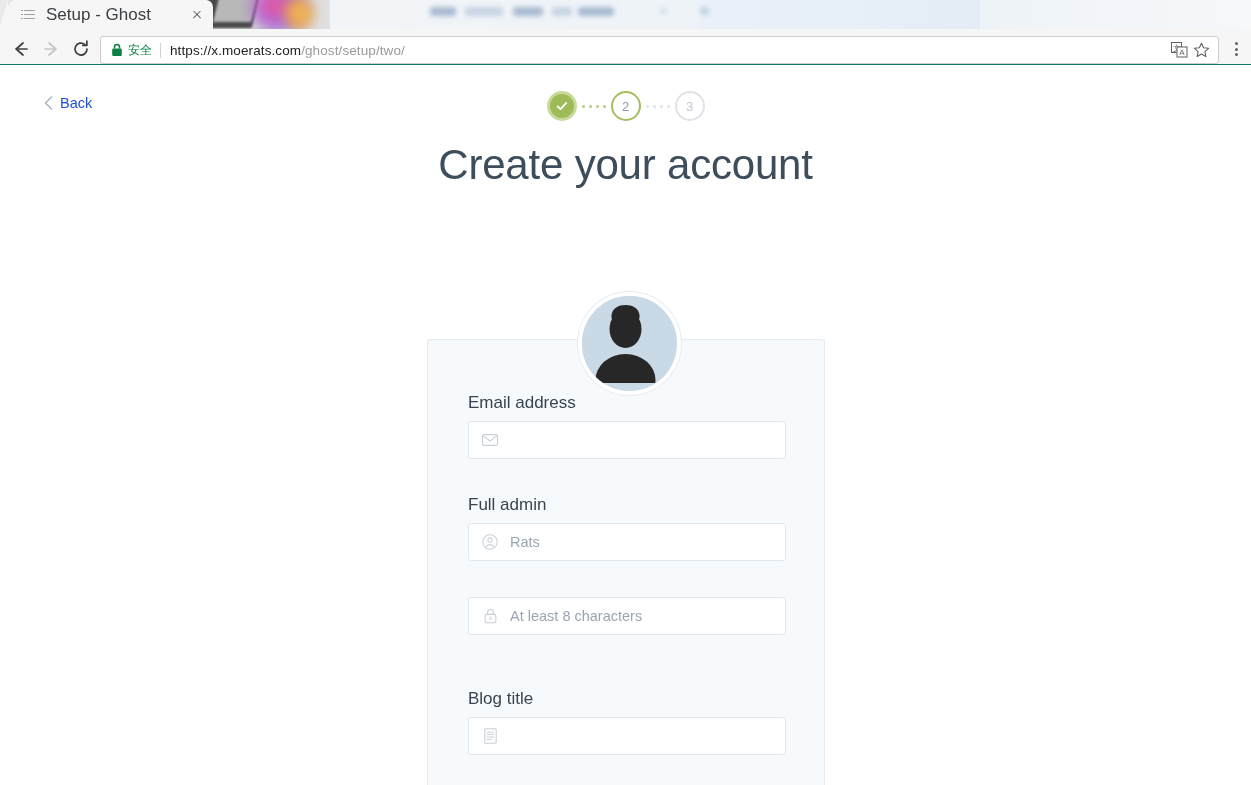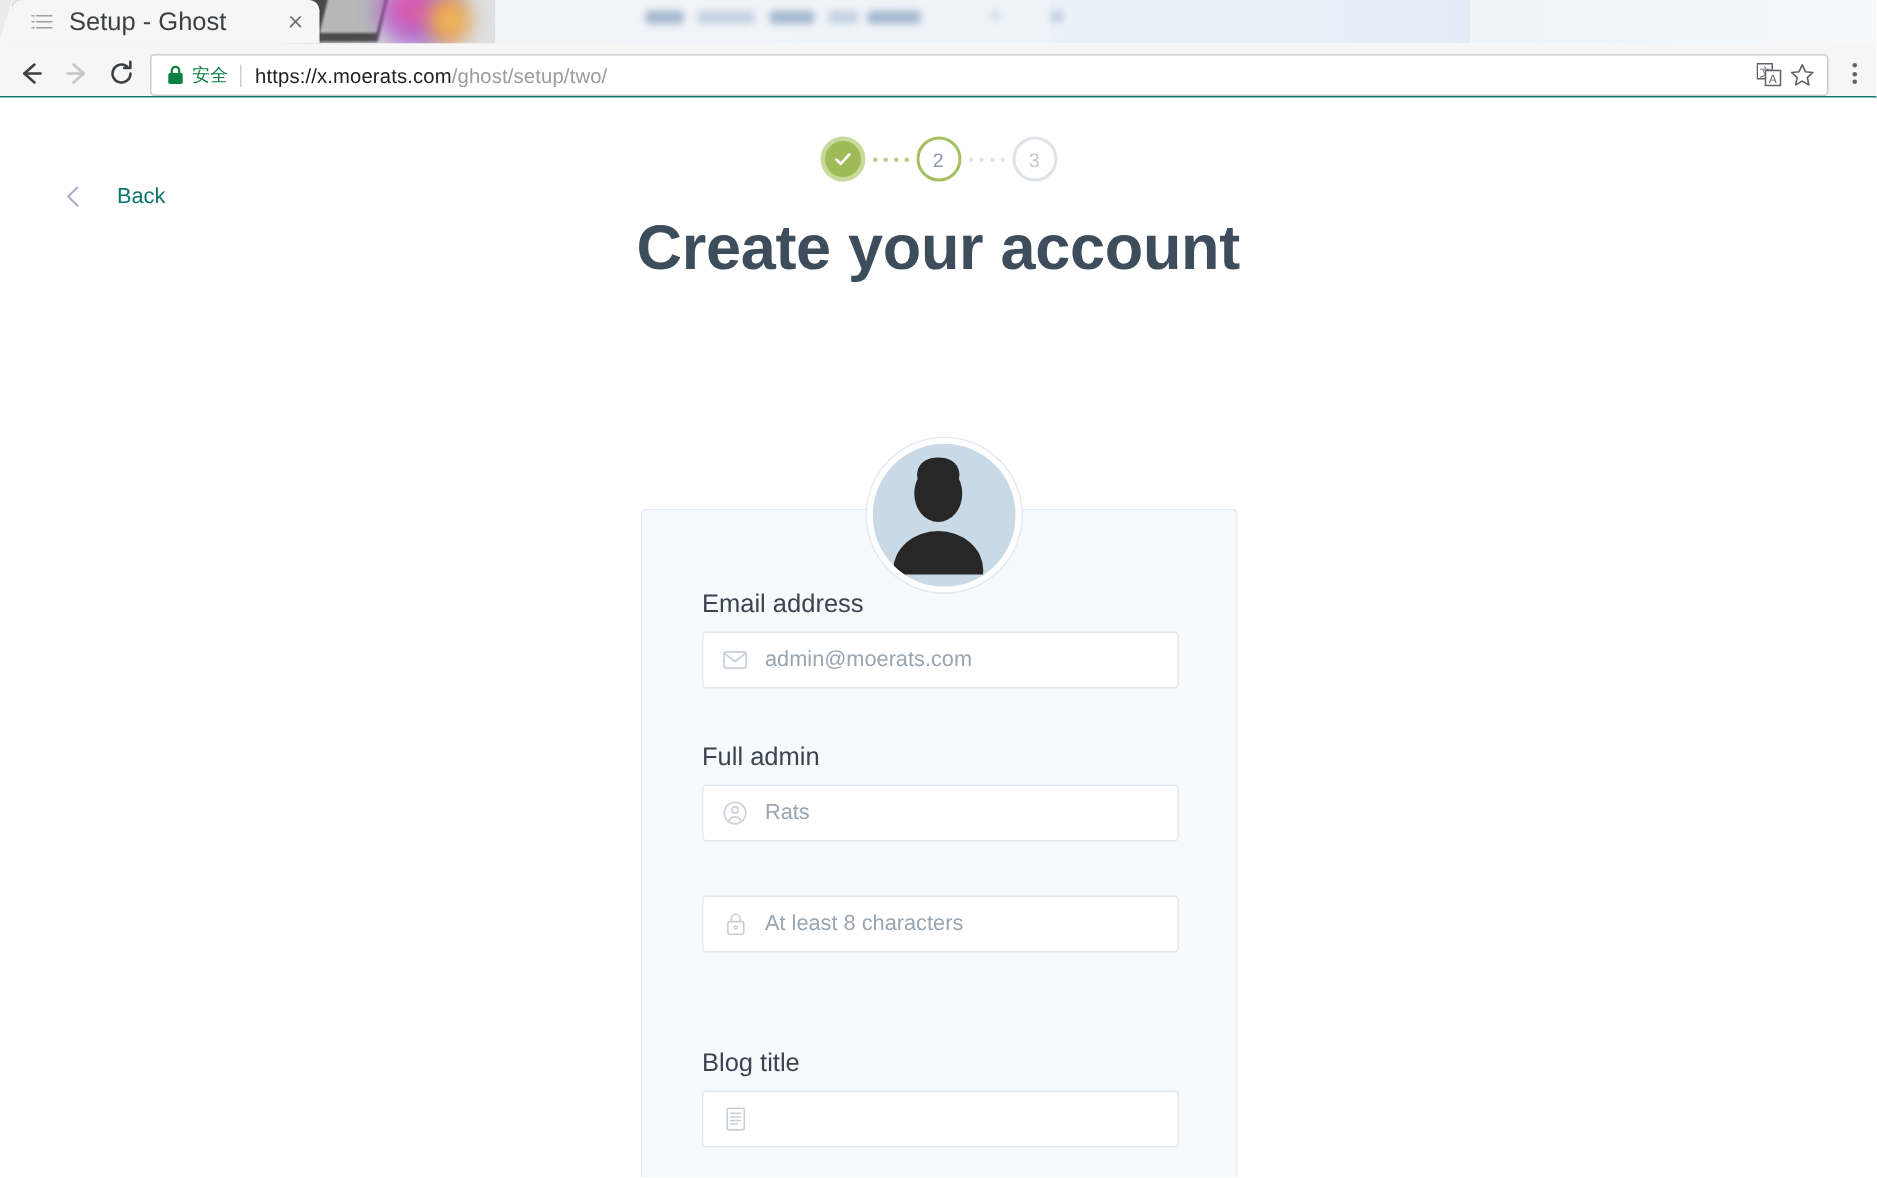--- a/index.html
+++ b/index.html
@@ -172,26 +172,25 @@
     height: 720px;
     background: #ffffff;
     overflow: hidden;
   }
 
   .back-link {
     position: absolute;
     left: 44px; top: 30px;
     display: flex;
     align-items: center;
-    gap: 25px;
-    color: #0f766e;
+    gap: 7px;
+    color: #1d4ed8;
     font-size: 14.5px;
     text-decoration: none;
     cursor: pointer;
-    margin-top: 28px;
   }
   .back-chevron { display:block; }
 
   .steps {
     position: absolute;
     left: 0; right: 0; top: 26px;
     display: flex;
     align-items: center;
     justify-content: center;
     gap: 0;
@@ -229,21 +228,21 @@
     width: 3px; height: 3px; border-radius: 50%;
   }
   .dots-green span { background: #b6cd82; }
   .dots-grey span { background: #dfe3e8; }
 
   .headline {
     position: absolute;
     left: 0; right: 0; top: 76px;
     text-align: center;
     font-size: 42px;
-    font-weight: 700;
+    font-weight: 400;
     color: #3d4d5c;
     letter-spacing: -.2px;
   }
 
   .avatar {
     position: absolute;
     left: 578px; top: 227px;
     width: 95px; height: 95px;
     border-radius: 50%;
     background: #c9dae6;
@@ -299,21 +298,21 @@
     color: #3d4d5c;
     width: 100%;
     padding: 0;
     height: 100%;
   }
   .input-wrap input::placeholder { color: #9aa5b1; opacity: 1; }
 
   .f1 { top: 53px; }
   .f2 { top: 155px; }
   .f3 { top: 257px; }
-  .f4 { top: 359px; }
+  .f4 { top: 349px; }
 </style>
 </head>
 <body>
 
 <div class="browser">
 
   <div class="tabstrip">
     <div class="wp-grey1"></div>
     <div class="wp-grey2"></div>
     <div class="wp-blob wp1"></div>
@@ -434,21 +433,20 @@
 
       <div class="field f1">
         <span class="field-label">Email address</span>
         <div class="input-wrap">
           <span class="input-icon">
             <svg width="16" height="12" viewBox="0 0 16 12">
               <rect x="0.6" y="0.6" width="14.8" height="10.8" rx="1.4" fill="none" stroke="#c8cfd6" stroke-width="1.1"></rect>
               <path d="M1 1.6 L8 7 L15 1.6" fill="none" stroke="#c8cfd6" stroke-width="1.1" stroke-linejoin="round"></path>
             </svg>
           </span>
-          <input type="text" value="" placeholder="admin@moerats.com" style="">
         </div>
       </div>
 
       <div class="field f2">
         <span class="field-label">Full admin</span>
         <div class="input-wrap">
           <span class="input-icon">
             <svg width="16" height="16" viewBox="0 0 16 16">
               <circle cx="8" cy="8" r="7.2" fill="none" stroke="#cdd3d9" stroke-width="1.1"></circle>
               <circle cx="8" cy="6" r="2.1" fill="none" stroke="#cdd3d9" stroke-width="1.1"></circle>

